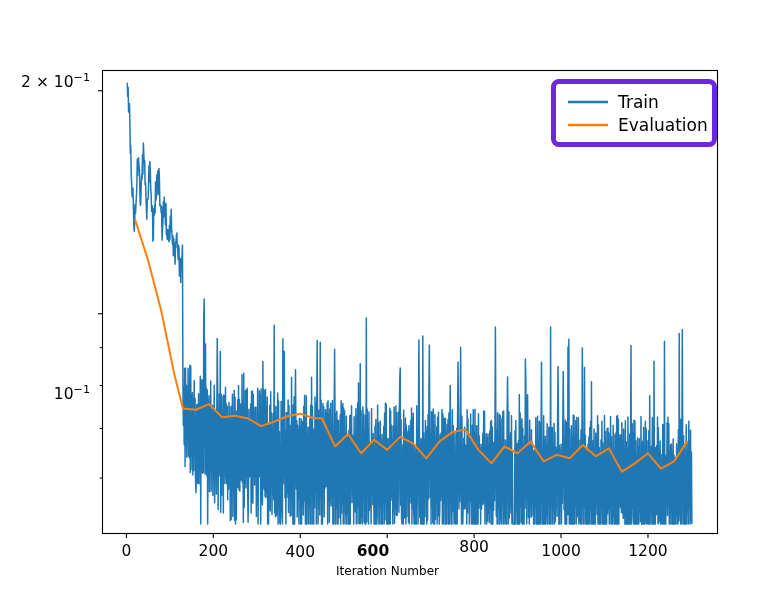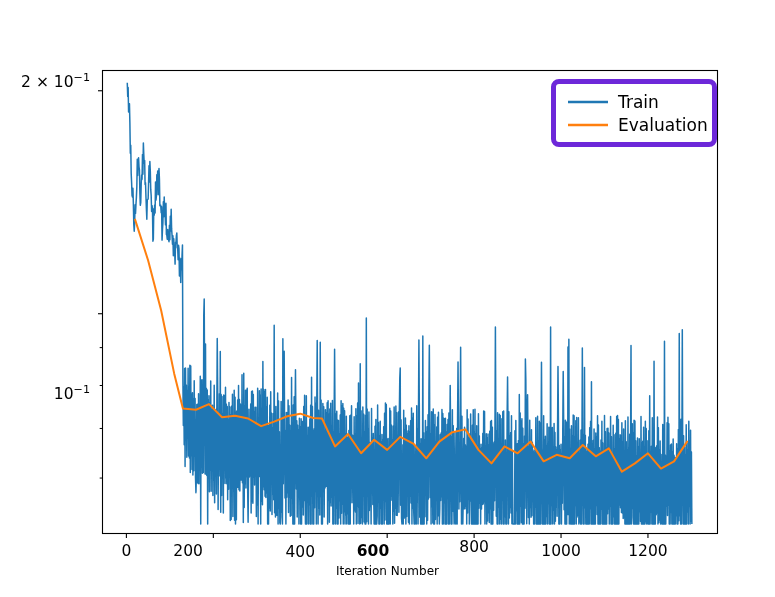--- a/index.html
+++ b/index.html
@@ -47,21 +47,21 @@
 
   <div class="tick-label ylabel-tick" style="left:4px;top:71px;width:86px;">
     <span>2 × 10</span><sup>−1</sup>
   </div>
   <div class="tick-label ylabel-tick" style="left:4px;top:368px;width:86px;margin-top:15px;">
     <span>10</span><sup>−1</sup>
   </div>
 
   <div id="xtick-labels">
       <div class="tick-label" style="left: 86.4046px; top: 541.5px; width: 80px; text-align: center;">0</div>
-      <div class="tick-label" style="left: 173.33px; top: 541.5px; width: 80px; ">200</div>
+      <div class="tick-label" style="left: 173.33px; top: 541.5px; width: 80px; text-align: center;">200</div>
       <div class="tick-label" style="left: 260.256px; top: 543px; width: 80px; text-align: center;">400</div>
       <div class="tick-label" style="left: 333px; top: 541.5px; width: 80px; text-align: center; font-weight: bold;">600</div>
       <div class="tick-label" style="left: 434.108px; top: 538px; width: 80px; text-align: center;">800</div>
       <div class="tick-label" style="left: 521.034px; top: 541.5px; width: 80px; text-align: center;">1000</div>
       <div class="tick-label" style="left: 607.959px; top: 541.5px; width: 80px; text-align: center;">1200</div>
     </div>
 
   <div id="xaxis-label">Iteration Number</div>
 
   <div id="legend-box" style="position:absolute;left:551px;top:79px;width:156px;height:58px;

